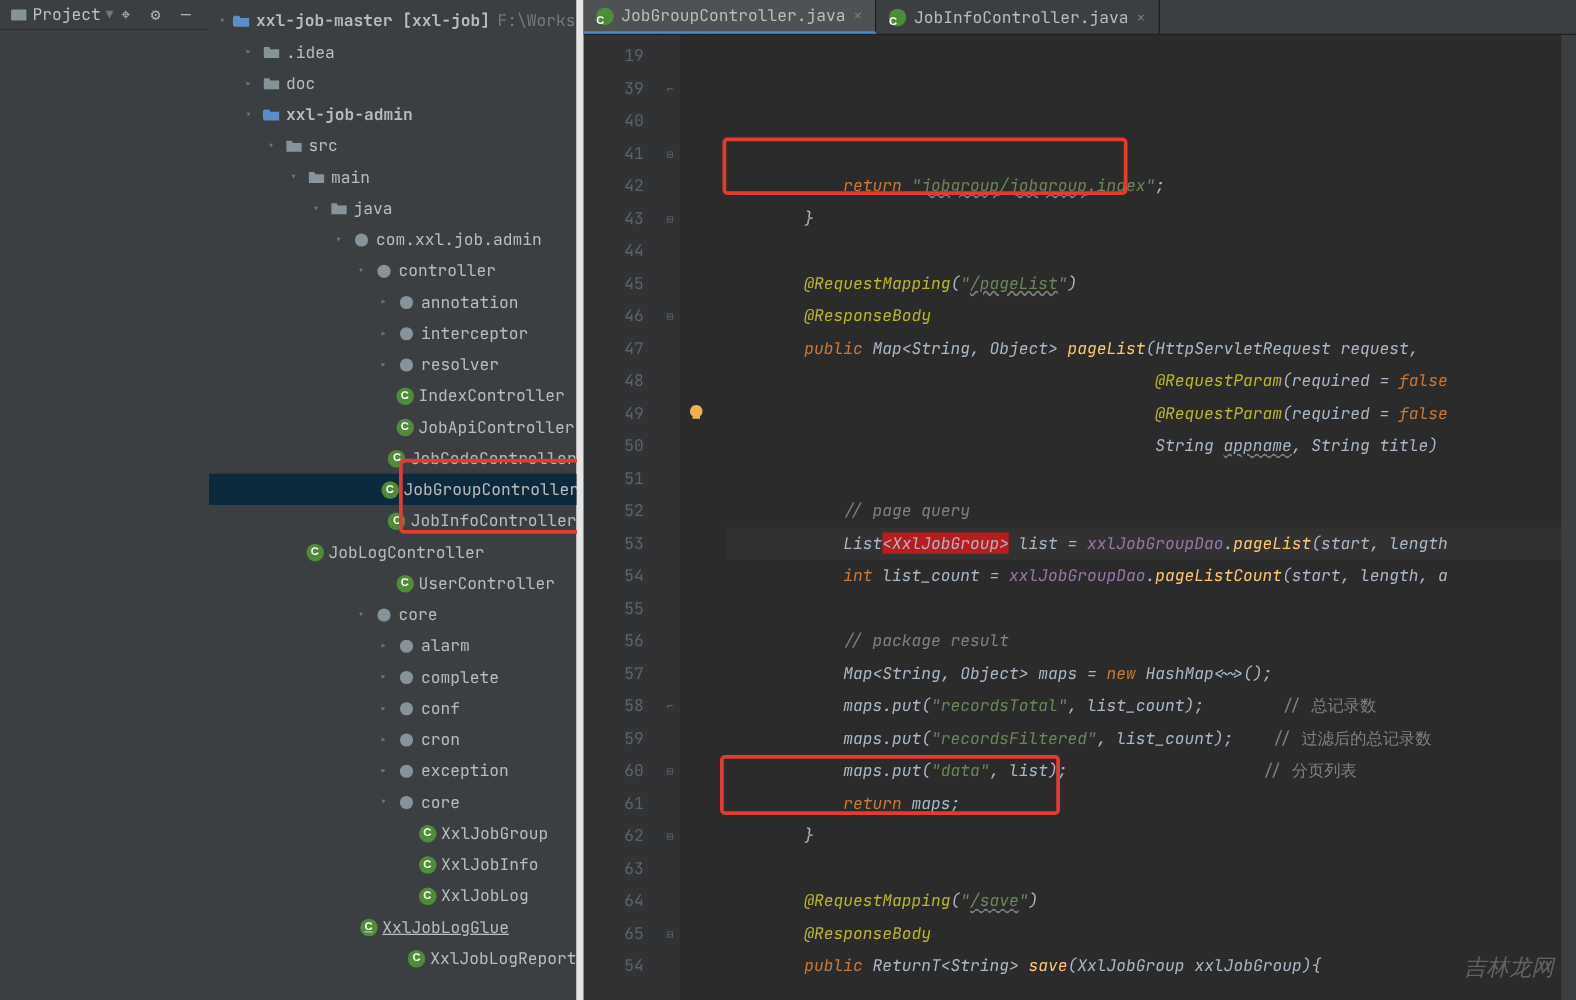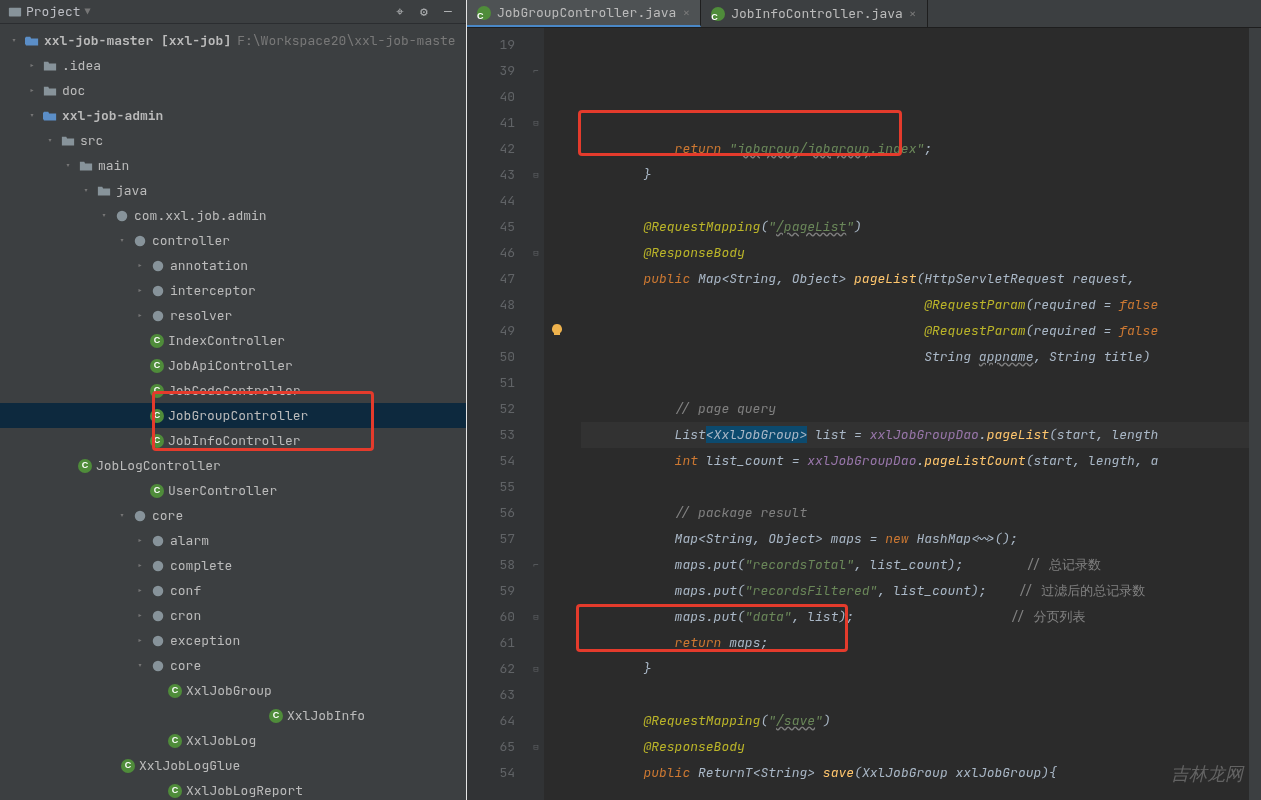--- a/index.html
+++ b/index.html
@@ -1,19 +1,19 @@
 <!DOCTYPE html>
 <html><head>
 <meta charset="utf-8">
 <style>
 * { margin:0; padding:0; box-sizing:border-box; }
 body { font-family:"Segoe UI","JetBrains Mono",Consolas,monospace; font-size:13px; background:#2b2d30; color:#bcbec4; overflow:hidden; width:1261px; height:800px; }
 .ide { display:flex; height:100%; }
 
-.sidebar { width:467px; background:#3c3f41; border-right:1px solid #e5e5e5; display:flex; flex-direction:column; }
+.sidebar { width:467px; background:#3c3f41; border-right:6px solid #e5e5e5; display:flex; flex-direction:row; }
 .sb-header { display:flex; align-items:center; padding:2px 8px; height:24px; background:#3c3f41; border-bottom:1px solid #2b2d30; }
 .sb-title { display:flex; align-items:center; gap:4px; cursor:pointer; }
 .sb-title .icon-folder { width:14px; height:14px; }
 .sb-title span { font-weight:400; }
 .sb-actions { margin-left:auto; display:flex; gap:4px; }
 .sb-actions .ibtn { width:20px; height:20px; display:flex; align-items:center; justify-content:center; cursor:pointer; color:#afb1b3; }
 .tree { flex:1; overflow:auto; padding:4px 0; position:relative; }
 .tree-row { display:flex; align-items:center; height:25px; padding-left:0; cursor:pointer; white-space:nowrap; }
 .tree-row.sel { background:#0d293e; }
 .tree-row .arrow { width:12px; text-align:center; color:#767676; font-size:10px; }
@@ -46,21 +46,21 @@
 .line { height:26px; }
 .line.hl { background:#323232; }
 .kw { color:#cc7832; }
 .str { color:#6a8759; }
 .cmt { color:#808080; }
 .cmt-cn { font-style:normal; }
 .ann { color:#bbb529; }
 .mth { color:#ffc66d; }
 .fld { color:#9876aa; }
 .txt { color:#a9b7c6; }
-.gen { background:#0c4a6e; }
+.gen { background:#b91c1c; }
 .ul-wavy { text-decoration:underline wavy #808080; }
 
 .watermark { position:absolute; right:18px; bottom:14px; color:#888; font-style:italic; font-size:18px; opacity:.6; }
 
 .scrollbar-v { position:absolute; right:0; top:0; width:12px; height:100%; background:#3c3f41; }
 </style>
 </head>
 <body>
 
 <div class="ide">
@@ -289,31 +289,31 @@
               <circle cx="8" cy="8" r="6" fill="#87939a"></circle>
             </svg>
           </span>
           <span class="tlabel">core</span>
         </div>
         <div class="tree-row" style="padding-left: 152px;">
           <span class="arrow"></span>
           <span class="ticon cls"></span>
           <span class="tlabel">XxlJobGroup</span>
         </div>
-        <div class="tree-row" style="padding-left: 152px; justify-content: center;">
+        <div class="tree-row" style="padding-left: 152px;">
           <span class="arrow"></span>
           <span class="ticon cls"></span>
           <span class="tlabel">XxlJobInfo</span>
         </div>
         <div class="tree-row" style="padding-left: 152px;">
           <span class="arrow"></span>
           <span class="ticon cls"></span>
           <span class="tlabel">XxlJobLog</span>
         </div>
-        <div class="tree-row" style="padding-left: 105px;">
+        <div class="tree-row" style="padding-left: 105px; text-decoration: underline;">
           <span class="arrow"></span>
           <span class="ticon cls"></span>
           <span class="tlabel">XxlJobLogGlue</span>
         </div>
         <div class="tree-row" style="padding-left: 152px;">
           <span class="arrow"></span>
           <span class="ticon cls"></span>
           <span class="tlabel">XxlJobLogReport</span>
         </div>
       </div>

